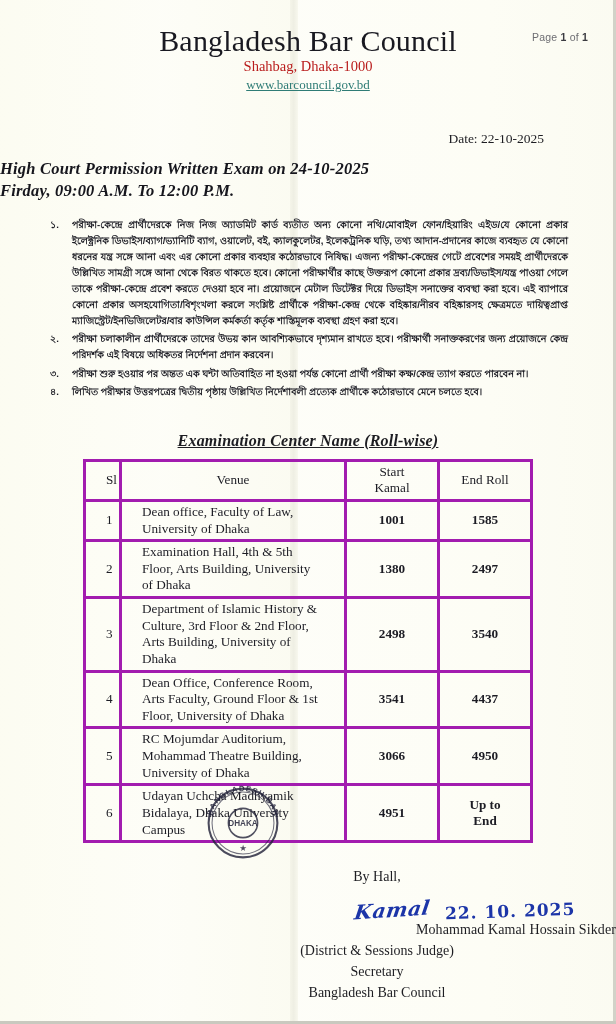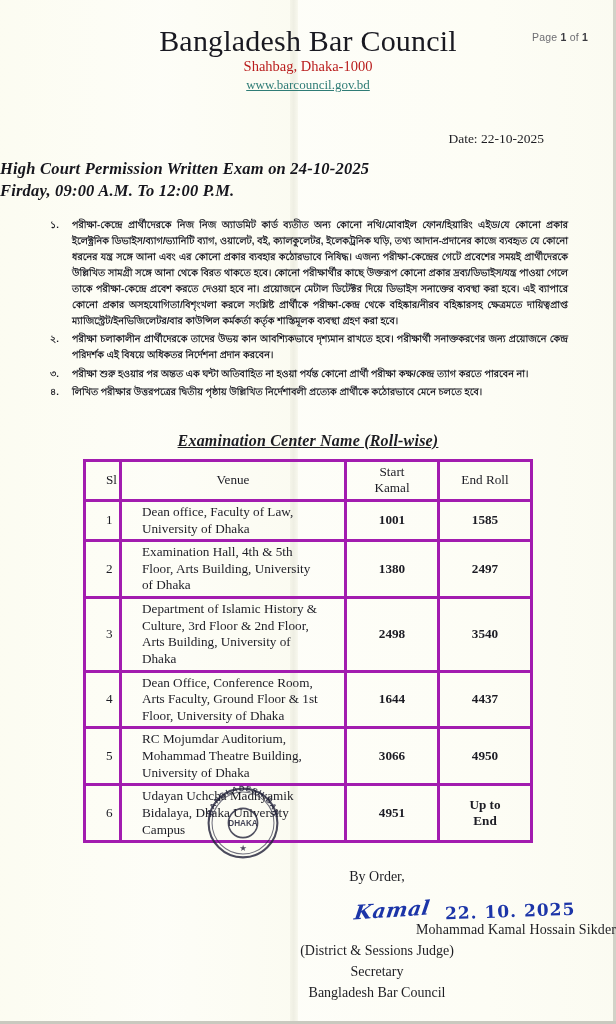--- a/index.html
+++ b/index.html
@@ -298,39 +298,39 @@
         </tr>
         <tr>
           <td class="sl">3</td>
           <td class="venue">Department of Islamic History &amp; Culture, 3rd Floor &amp; 2nd Floor, Arts Building, University of Dhaka</td>
           <td class="roll">2498</td>
           <td class="roll">3540</td>
         </tr>
         <tr>
           <td class="sl">4</td>
           <td class="venue">Dean Office, Conference Room, Arts Faculty, Ground Floor &amp; 1st Floor, University of Dhaka</td>
-          <td class="roll">1644</td>
+          <td class="roll">3541</td>
           <td class="roll">4437</td>
         </tr>
         <tr>
           <td class="sl">5</td>
           <td class="venue">RC Mojumdar Auditorium, Mohammad Theatre Building, University of Dhaka</td>
           <td class="roll">3066</td>
           <td class="roll">4950</td>
         </tr>
         <tr>
           <td class="sl">6</td>
           <td class="venue">Udayan Uchcha Madhyamik Bidalaya, Dhaka University Campus</td>
           <td class="roll">4951</td>
           <td class="roll">Up to End</td>
         </tr>
       </tbody>
     </table>
 
-    <div class="by-order">By Order,</div>
+    <div class="by-order">By Hall,</div>
 
     <div class="sign-block">
       <div class="handwriting">
         <span class="hw-sig">Kamal</span>
         <span class="hw-date">22. 10. 2025</span>
       </div>
       <div class="sign-name">Mohammad Kamal Hossain Sikder</div>
       <div>(District &amp; Sessions Judge)</div>
       <div>Secretary</div>
       <div>Bangladesh Bar Council</div>

